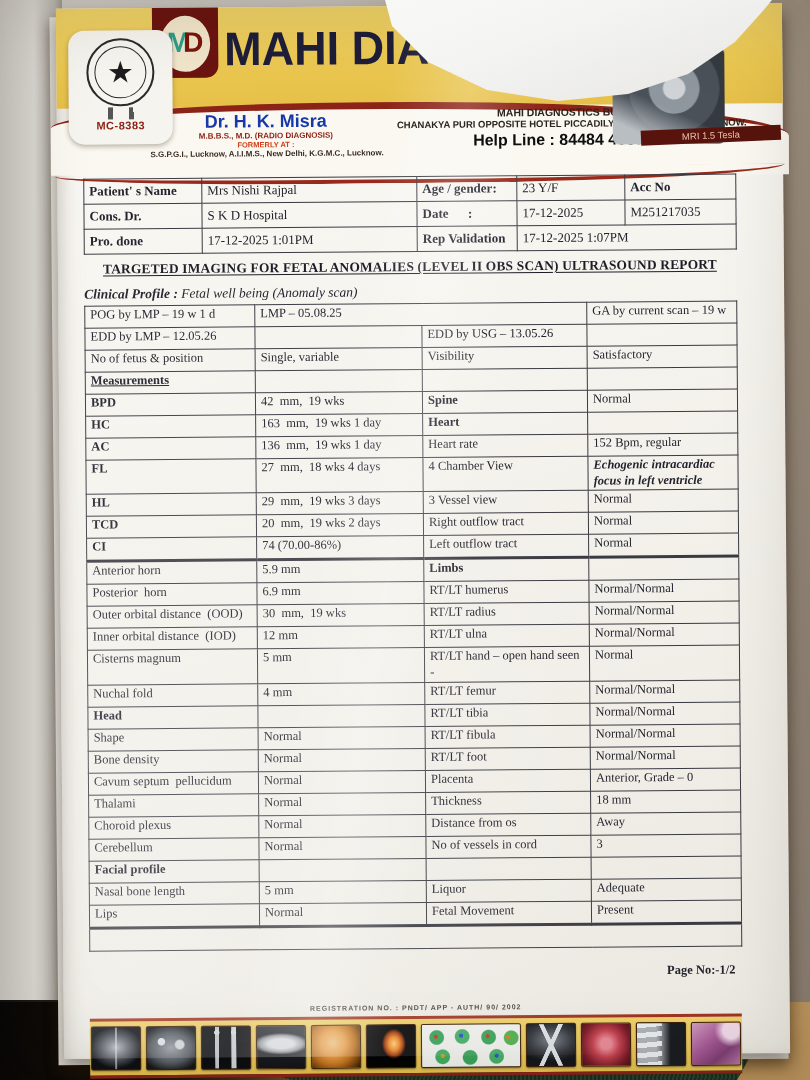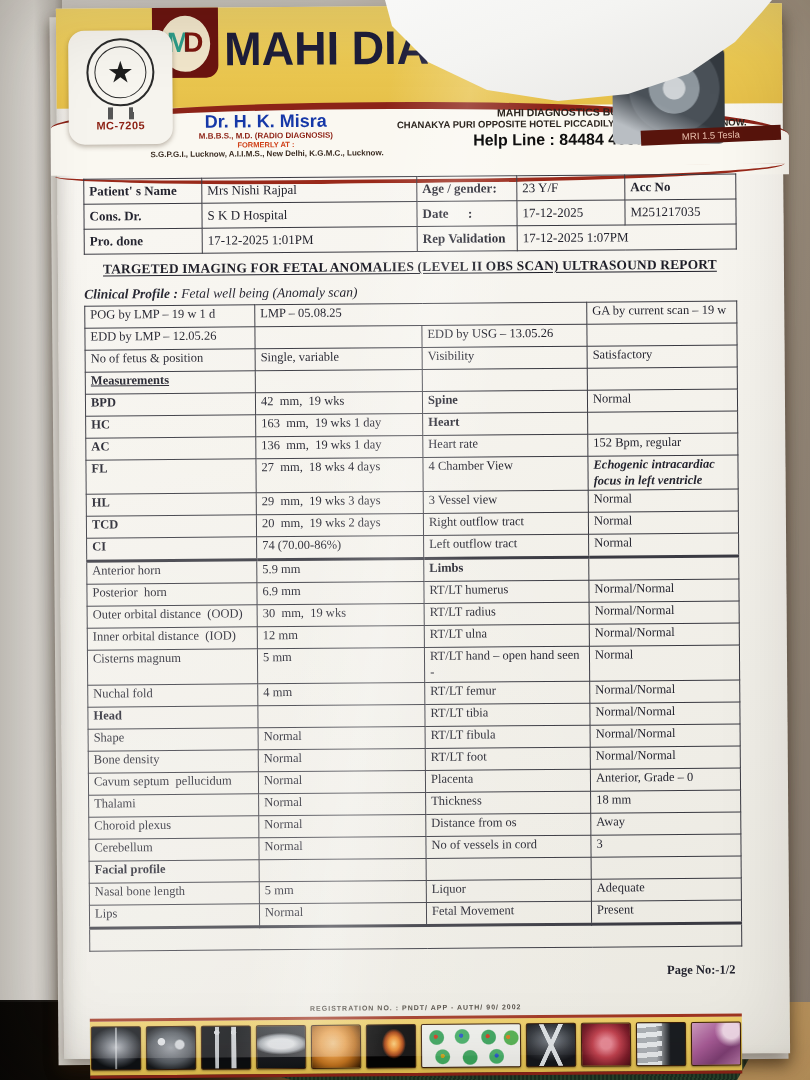--- a/index.html
+++ b/index.html
@@ -155,21 +155,21 @@
 
   <div class="sheet">
     <div class="header">
       <div class="yellow-band"></div>
       <div class="white-band"></div>
       <div class="mc-sticker">
         <div class="seal">
           <div class="seal-star">★</div>
         </div>
         <div class="seal-legs"></div>
-        <div class="mc-code">MC-7205</div>
+        <div class="mc-code">MC-8383</div>
       </div>
       <div class="md-logo">
         <div class="circle"></div>
         <span class="md-m">M</span>
         <span class="md-d">D</span>
       </div>
       <div class="brand-title">MAHI DIAGNOSTICS</div>
       <div class="brand-sub">(A UNIT OF MD HEALTH SERVICES LLP)</div>
       <div class="mri-img"></div>
       <div class="dr-name">Dr. H. K. Misra</div>

